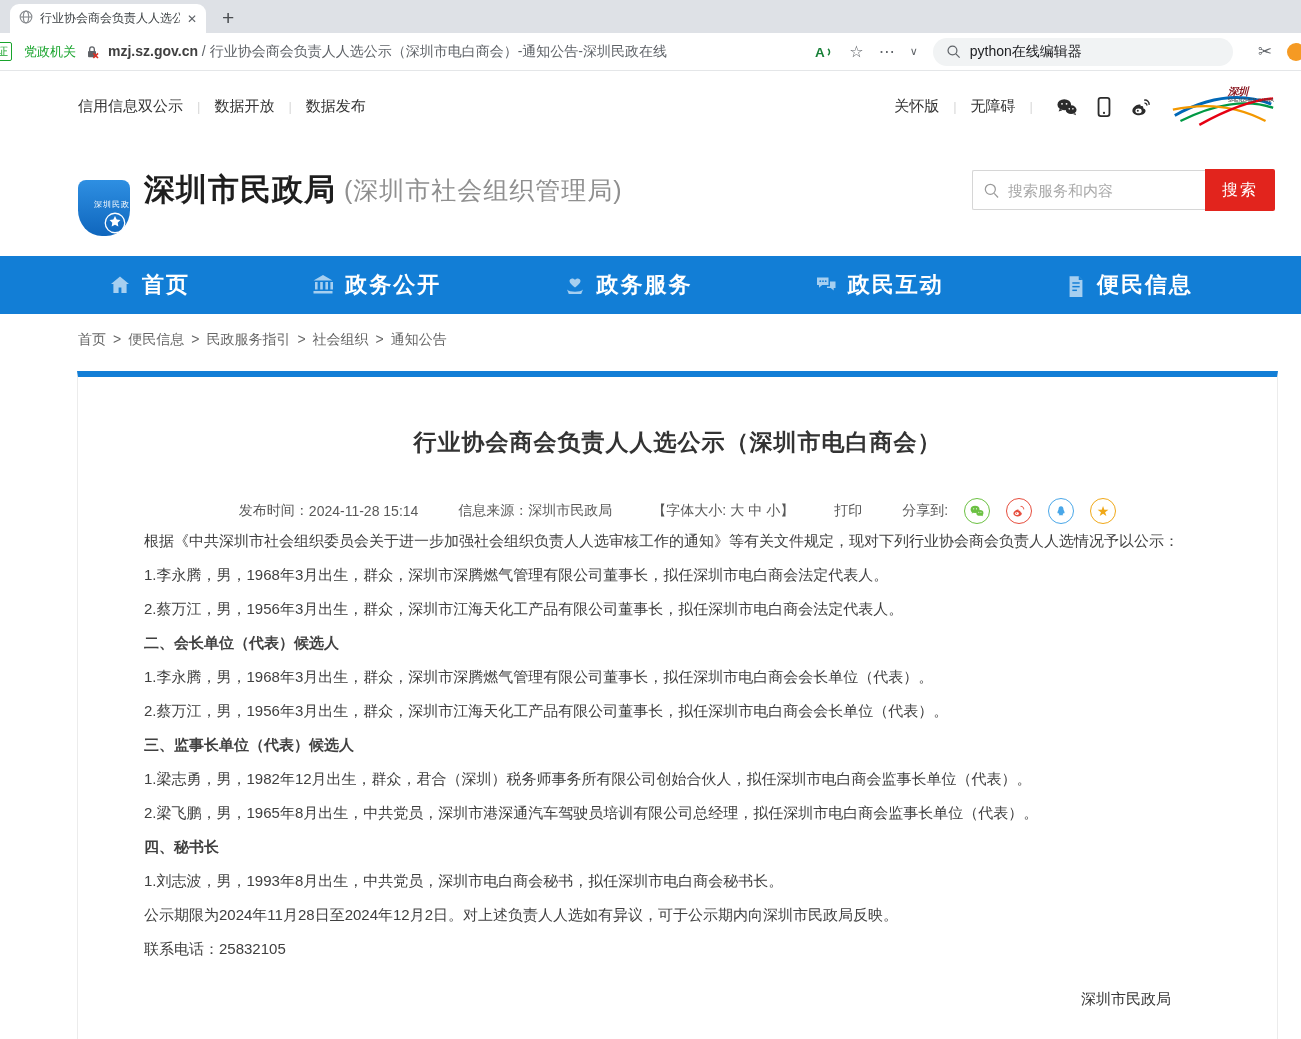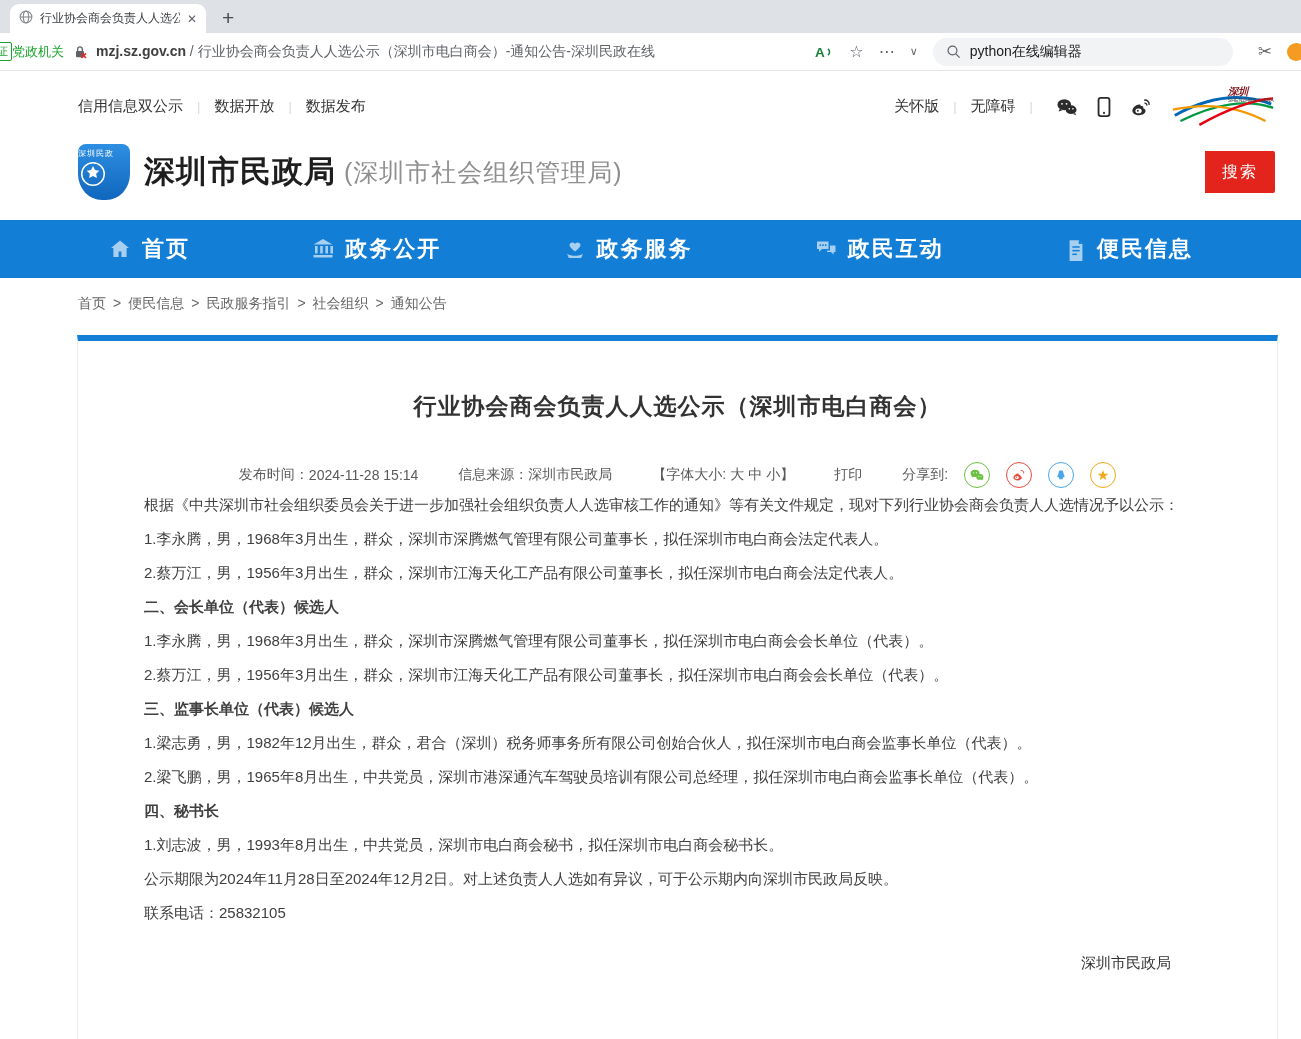--- a/index.html
+++ b/index.html
@@ -12,43 +12,43 @@
     margin-left:10px; display:flex; align-items:center; padding:0 9px; gap:7px; }
   .tab-title { flex:1; font-size:12px; color:#3c4043; white-space:nowrap; overflow:hidden; }
   .tab-close { font-size:12px; color:#5f6368; cursor:pointer; }
   .newtab-btn { font-size:21px; color:#4a4d51; margin:0 0 3px 16px; line-height:24px; }
   .favicon { flex:0 0 auto; }
 
   .addressbar { height:38px; background:#fff; display:flex; align-items:center;
     padding:0 10px 0 0; border-bottom:1px solid #e4e6e8; }
   .cert-badge { border:1.5px solid #18a42c; color:#18a42c; font-size:11px;
     padding:1px 3px; margin-left:-7px; border-radius:2px; }
-  .gov-label { color:#18a42c; font-size:13px; margin:0 8px 0 0; white-space:nowrap; }
+  .gov-label { color:#18a42c; font-size:13px; margin:0 8px 0 12px; white-space:nowrap; }
   .url-text { font-size:14px; color:#5f6368; white-space:nowrap; overflow:hidden; flex:1; }
   .url-domain { color:#404040; font-weight:bold; }
   .addr-right { margin-left:auto; display:flex; align-items:center; gap:15px; flex:0 0 auto; }
   .addr-glyph { font-size:16px; color:#5f6368; }
   .chev-glyph { font-size:11px; color:#5f6368; }
   .search-pill { background:#f1f3f4; border-radius:15px; height:28px; width:300px;
     display:flex; align-items:center; gap:9px; padding:0 13px; font-size:14px; color:#202124; }
   .scissors { font-size:17px; color:#5f6368; margin-left:10px; }
   .orange-clip { width:18px; height:18px; border-radius:50%; background:#f59a23; margin-right:-14px; }
 
   
   .utilbar { display:flex; align-items:center; padding:12px 26px 6px 78px; font-size:15px; color:#333; }
   .utilbar a { color:#333; text-decoration:none; }
   .u-sep { color:#d8d8d8; margin:0 14px; font-size:13px; }
   .util-right { margin-left:auto; display:flex; align-items:center; }
   .u-icon { margin:0 9px; display:flex; }
 
   
   .siteheader { display:flex; align-items:center; padding:8px 26px 20px 78px; }
   .site-logo { width:52px; height:56px; background:linear-gradient(#2e8fe2,#0f66bd);
-    border-radius:8px 8px 46% 46%; display:flex; flex-direction:column; align-items:flex-start;
-    padding-top:4px; flex:0 0 auto; }
+    border-radius:8px 8px 46% 46%; display:flex; flex-direction:column; align-items:flex-end;
+    padding-top:19px; flex:0 0 auto;margin-top:36px; }
   .site-logo .lg-txt { color:#fff; font-size:8px; letter-spacing:1px; }
   .site-name { font-size:31px; font-weight:bold; color:#1e1e1e; margin-left:14px; letter-spacing:1px; }
   .site-sub { font-size:25px; color:#8f8f8f; margin-left:8px; letter-spacing:1px; }
   .hdr-search { margin-left:auto; display:flex; align-items:center; }
   .hdr-input { width:233px; height:40px; border:1px solid #d6d6d6; border-right:none;
     display:flex; align-items:center; gap:8px; padding:0 10px; border-radius:2px 0 0 2px; }
   .hdr-input input { border:none; outline:none; font-size:15px; width:170px; color:#333;
     font-family:inherit; }
   .hdr-input input::placeholder { color:#a9a9a9; }
   .hdr-btn { width:70px; height:42px; background:#e2241d; color:#fff; font-size:16px;
@@ -195,20 +195,29 @@
   <div class="site-logo">
     <span class="lg-txt">深圳民政</span>
     <svg width="30" height="30" viewBox="0 0 24 24">
         <circle cx="12" cy="12" r="9" fill="none" stroke="#fff" stroke-width="1.2"></circle>
         <path d="M12 5.5l1.6 3.3 3.4.5-2.5 2.4.6 3.5L12 13.5l-3.1 1.7.6-3.5-2.5-2.4 3.4-.5Z" fill="#fff"></path>
       </svg>
   </div>
   <span class="site-name">深圳市民政局</span>
   <span class="site-sub">(深圳市社会组织管理局)</span>
   <div class="hdr-search">
+    <div class="hdr-input">
+      <span style="display:flex;">
+        <svg width="17" height="17" viewBox="0 0 22 22">
+            <circle cx="9.5" cy="9.5" r="6.5" stroke="#9a9a9a" stroke-width="1.6" fill="none"></circle>
+            <path d="M14.5 14.8L19.5 20" stroke="#9a9a9a" stroke-width="1.6"></path>
+          </svg>
+      </span>
+      <input type="text" placeholder="搜索服务和内容" style="">
+    </div>
     <button class="hdr-btn">搜索</button>
   </div>
 </div>
 
 <div class="mainnav">
   <div class="nav-item">
     <svg width="24" height="24" viewBox="0 0 24 24">
         <path d="M12 3.5 3 11h2.4v9h5.2v-5.5h2.8V20h5.2v-9H21Z" fill="#a6cff0"></path>
       </svg>
     <span>首页</span>

